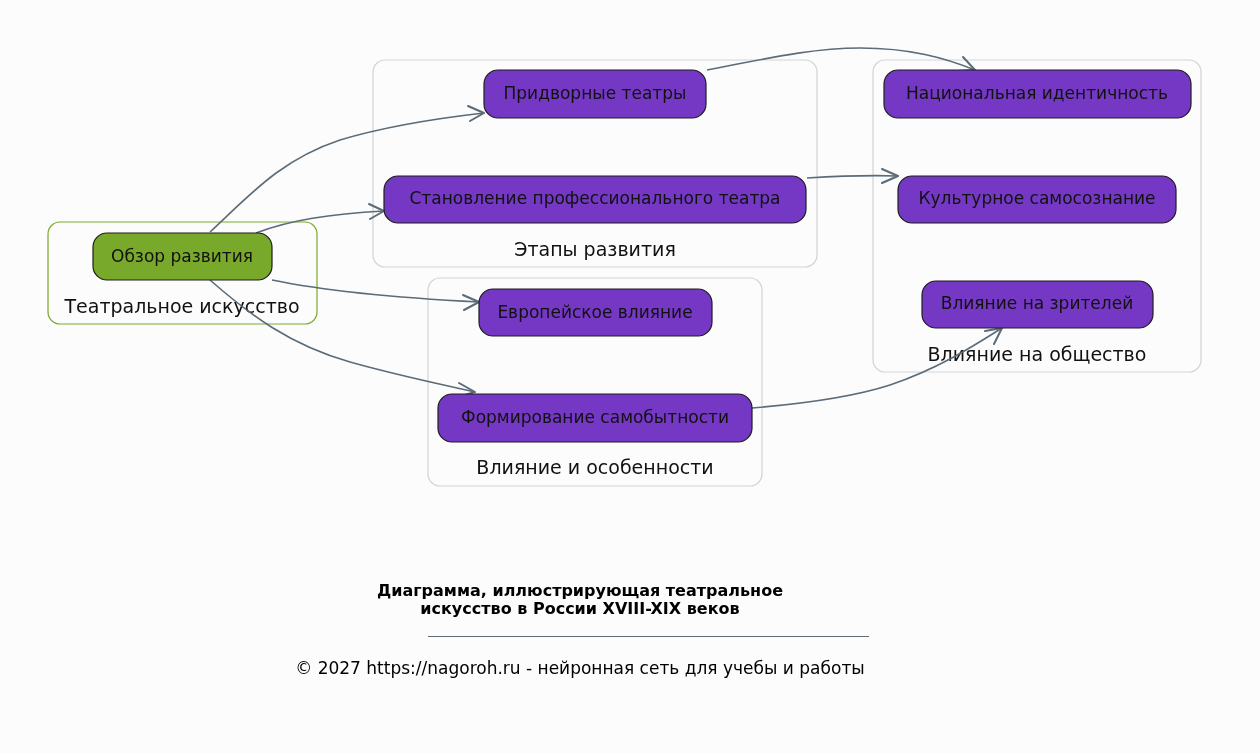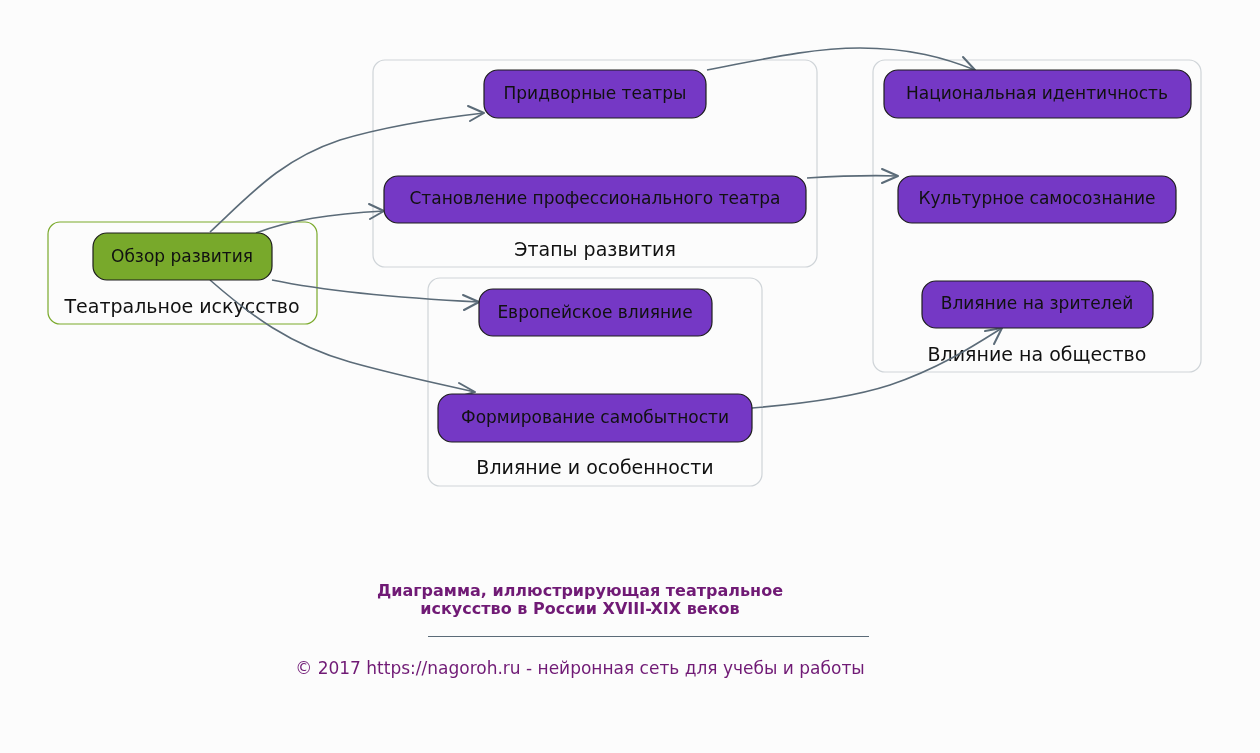--- a/index.html
+++ b/index.html
@@ -6,21 +6,21 @@
   body { width: 1260px; height: 753px; position: relative; overflow: hidden;
          font-family: "DejaVu Sans", sans-serif; }
   #diagram { position: absolute; left: 0; top: 0; width: 1260px; height: 753px; }
   .cluster-box { fill: #fcfcfc; stroke: #cfd4d8; stroke-width: 1.2; }
   .cluster-box.root { stroke: #7aa92b; }
   .cluster-label { font-family: "DejaVu Sans", sans-serif; font-size: 19px; fill: #111; }
   .node-box { stroke: #1d1d1d; stroke-width: 1.2; }
   .node-label { font-family: "DejaVu Sans", sans-serif; font-size: 17px; fill: #111; }
   .edge { fill: none; stroke: #5b6b78; stroke-width: 1.6; }
   .arrow { fill: none; stroke: #5b6b78; stroke-width: 2; stroke-linecap: round; stroke-linejoin: round; }
-  .footer { position: absolute; left: 0; width: 1160px; text-align: center; color: #701a75; }
+  .footer { position: absolute; left: 0; width: 1160px; text-align: center; color: #000000; }
   .caption { top: 582px; font-family: "DejaVu Sans", sans-serif; font-weight: bold; font-size: 16px; line-height: 18px; }
   .caption-inner { display: inline-block; text-align: center; width: 440px; white-space: pre-line; }
   .rule { position: absolute; left: 428px; top: 636px; width: 441px; height: 0; border-top: 1.5px solid #5b6b78; }
   .copyright { top: 658px; font-family: "DejaVu Sans", sans-serif; font-size: 17px; }
 </style>
 </head>
 <body>
 
 <svg id="diagram" viewBox="0 0 1260 753">
 
@@ -104,13 +104,13 @@
     <rect class="node-box" x="922" y="281" width="231" height="47" rx="14" fill="#7538c5"></rect>
     <text class="node-label" x="1037" y="309" text-anchor="middle">Влияние на зрителей</text>
   </g>
 </svg>
 
 <div class="footer caption">
   <span class="caption-inner">Диаграмма, иллюстрирующая театральное
 искусство в России XVIII-XIX веков</span>
 </div>
 <div class="rule"></div>
-<div class="footer copyright">© 2017 https://nagoroh.ru - нейронная сеть для учебы и работы</div>
+<div class="footer copyright">© 2027 https://nagoroh.ru - нейронная сеть для учебы и работы</div>
 
 </body></html>

